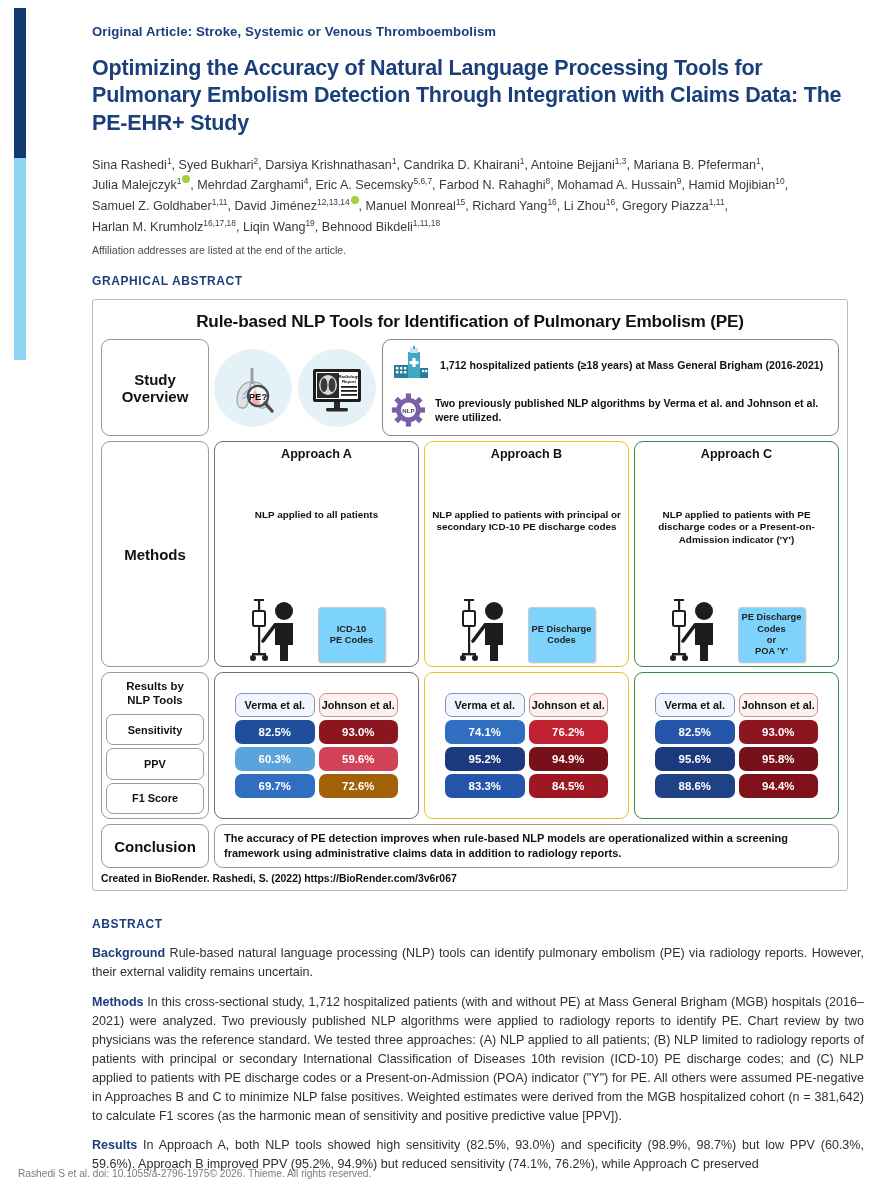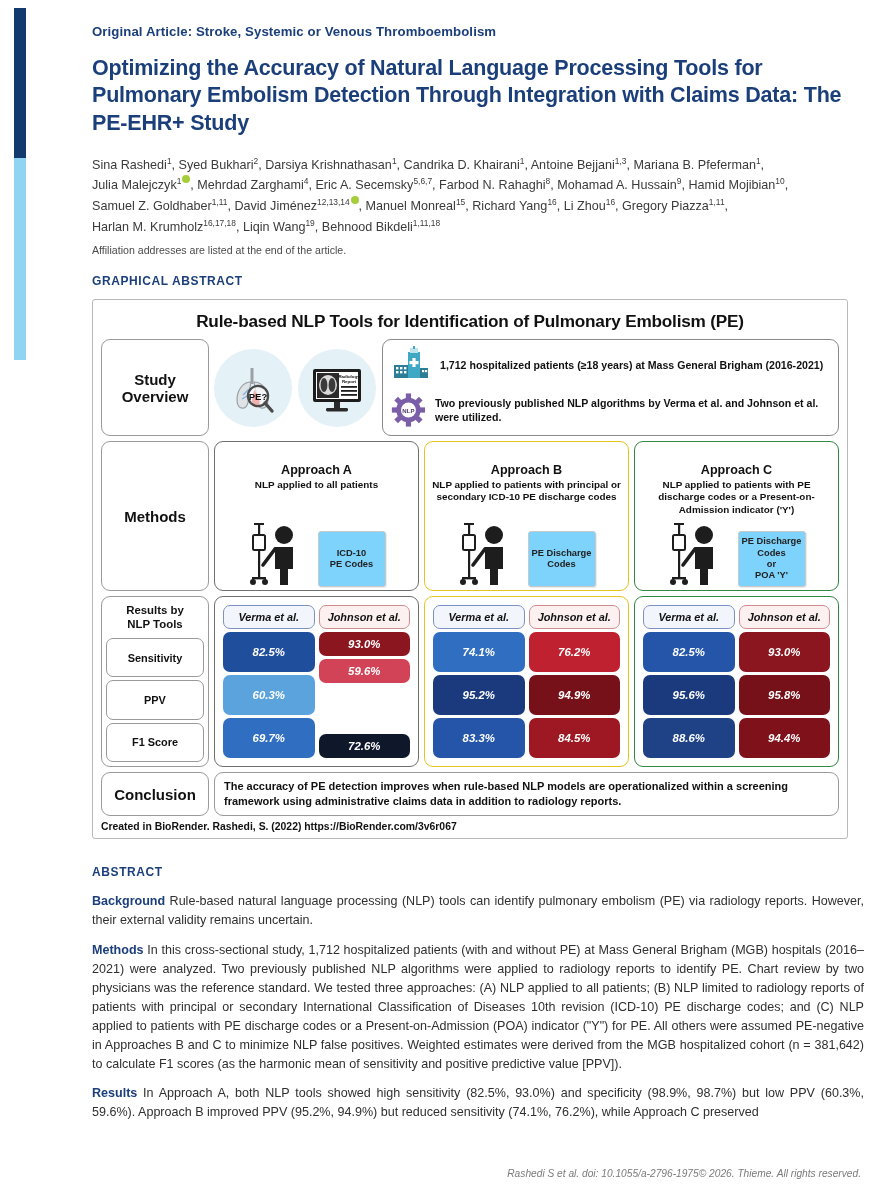--- a/index.html
+++ b/index.html
@@ -69,22 +69,22 @@
     flex:1;border:1.3px solid #8a8a8a;border-radius:9px;padding:6px 8px;
     display:flex;flex-direction:column;gap:7px;box-sizing:border-box;
     background:#fff;
   }
   .fact{display:flex;align-items:center;gap:9px;}
   .fact .ftext{font-size:10.6px;line-height:1.33;color:#111;font-weight:600;}
 
   
   .approach{
     flex:1;border-radius:9px;border:1.6px solid #6f6f6f;background:#fff;
-    padding:21px 4px 3px 4px;box-sizing:border-box;text-align:center;
-    display:flex;flex-direction:column;
+    padding:5px 4px 3px 4px;box-sizing:border-box;text-align:center;
+    display:flex;flex-direction:column;gap:46px;
   }
   .approach.b{border-color:#e4c520;align-items:center;}
   .approach.c{border-color:#2f8a45;}
   .ap-title{font-size:12.6px;font-weight:bold;color:#111;margin-bottom:2px;}
   .ap-sub{font-size:9.9px;line-height:1.24;color:#111;font-weight:600;padding:0 2px;}
   .ap-art{display:flex;align-items:flex-end;justify-content:center;gap:8px;margin-top:5px;flex:1;}
   .doc-card{
     border:1px solid #c9c9c9;background:#7dd3fc;border-radius:3px;
     width:68px;min-height:56px;display:flex;align-items:center;justify-content:center;
     text-align:center;font-size:9.3px;line-height:1.22;font-weight:700;color:#222;
@@ -101,21 +101,21 @@
     text-align:center;font-weight:bold;font-size:11.4px;line-height:1.18;
     color:#111;padding:3px 0 4px 0;
   }
   .metric-pill{
     border:1.2px solid #9a9a9a;border-radius:7px;background:#fff;
     text-align:center;font-weight:bold;font-size:10.9px;color:#111;
     padding:5px 0;flex:1;display:flex;align-items:center;justify-content:center;
   }
   .res-group{
     flex:1;border-radius:9px;border:1.6px solid #6f6f6f;background:#fff;
-    padding:8px;box-sizing:border-box;display:flex;gap:4px;font-style:italic;
+    padding:20px;box-sizing:border-box;display:flex;gap:4px;
   }
   .res-group.b{border-color:#e4c520;}
   .res-group.c{border-color:#2f8a45;}
   .res-col{flex:1;display:flex;flex-direction:column;gap:3px;}
   .tool-chip{
     border-radius:7px;text-align:center;font-size:10.9px;font-weight:bold;
     color:#111;padding:5px 0;border:1.2px solid #7d92c4;background:#f2f6fc;
   }
   .tool-chip.red{border-color:#cf8d8d;background:#fcf0f0;}
   .val-chip{
@@ -135,22 +135,22 @@
   #abstract-block{margin-top:26px;width:772px;}
   .abs-p{
     font-size:12.55px;line-height:1.52;color:#2f2f2f;text-align:justify;
     margin:0 0 10px 0;
   }
   .abs-lbl{font-weight:bold;color:#1b3f7a;}
 
   
   #footer{
     position:absolute;left:0;top:1168px;width:879px;
-    display:flex;justify-content:flex-end;padding:0 18px;
-    box-sizing:border-box;font-size:10.2px;color:#7a7a7a;font-style:italic;
+    display:flex;justify-content:flex-start;padding:0 18px;
+    box-sizing:border-box;font-size:10.2px;color:#7a7a7a;
   }
 </style>
 </head>
 <body>
 
 <div id="accent-bar">
   <div class="seg-dark"></div>
   <div class="seg-light"></div>
 </div>
 
@@ -340,21 +340,21 @@
         <div class="res-col">
           <div class="tool-chip">Verma et al.</div>
           <div class="val-chip" style="background-color: rgb(31, 78, 156);">82.5%</div>
           <div class="val-chip" style="background-color: rgb(91, 163, 221);">60.3%</div>
           <div class="val-chip" style="background-color: rgb(47, 110, 192);">69.7%</div>
         </div>
         <div class="res-col">
           <div class="tool-chip red">Johnson et al.</div>
           <div class="val-chip" style="background-color: rgb(139, 22, 32);">93.0%</div>
           <div class="val-chip" style="background-color: rgb(210, 67, 88);">59.6%</div>
-          <div class="val-chip" style="background-color: #0f172a; margin-top: 48px;">72.6%</div>
+          <div class="val-chip" style="background-color: #a16207;">72.6%</div>
         </div>
       </div>
 
       <div class="res-group b">
         <div class="res-col">
           <div class="tool-chip">Verma et al.</div>
           <div class="val-chip" style="background-color: rgb(47, 110, 192);">74.1%</div>
           <div class="val-chip" style="background-color: rgb(27, 58, 125);">95.2%</div>
           <div class="val-chip" style="background-color: rgb(36, 85, 168);">83.3%</div>
         </div>

